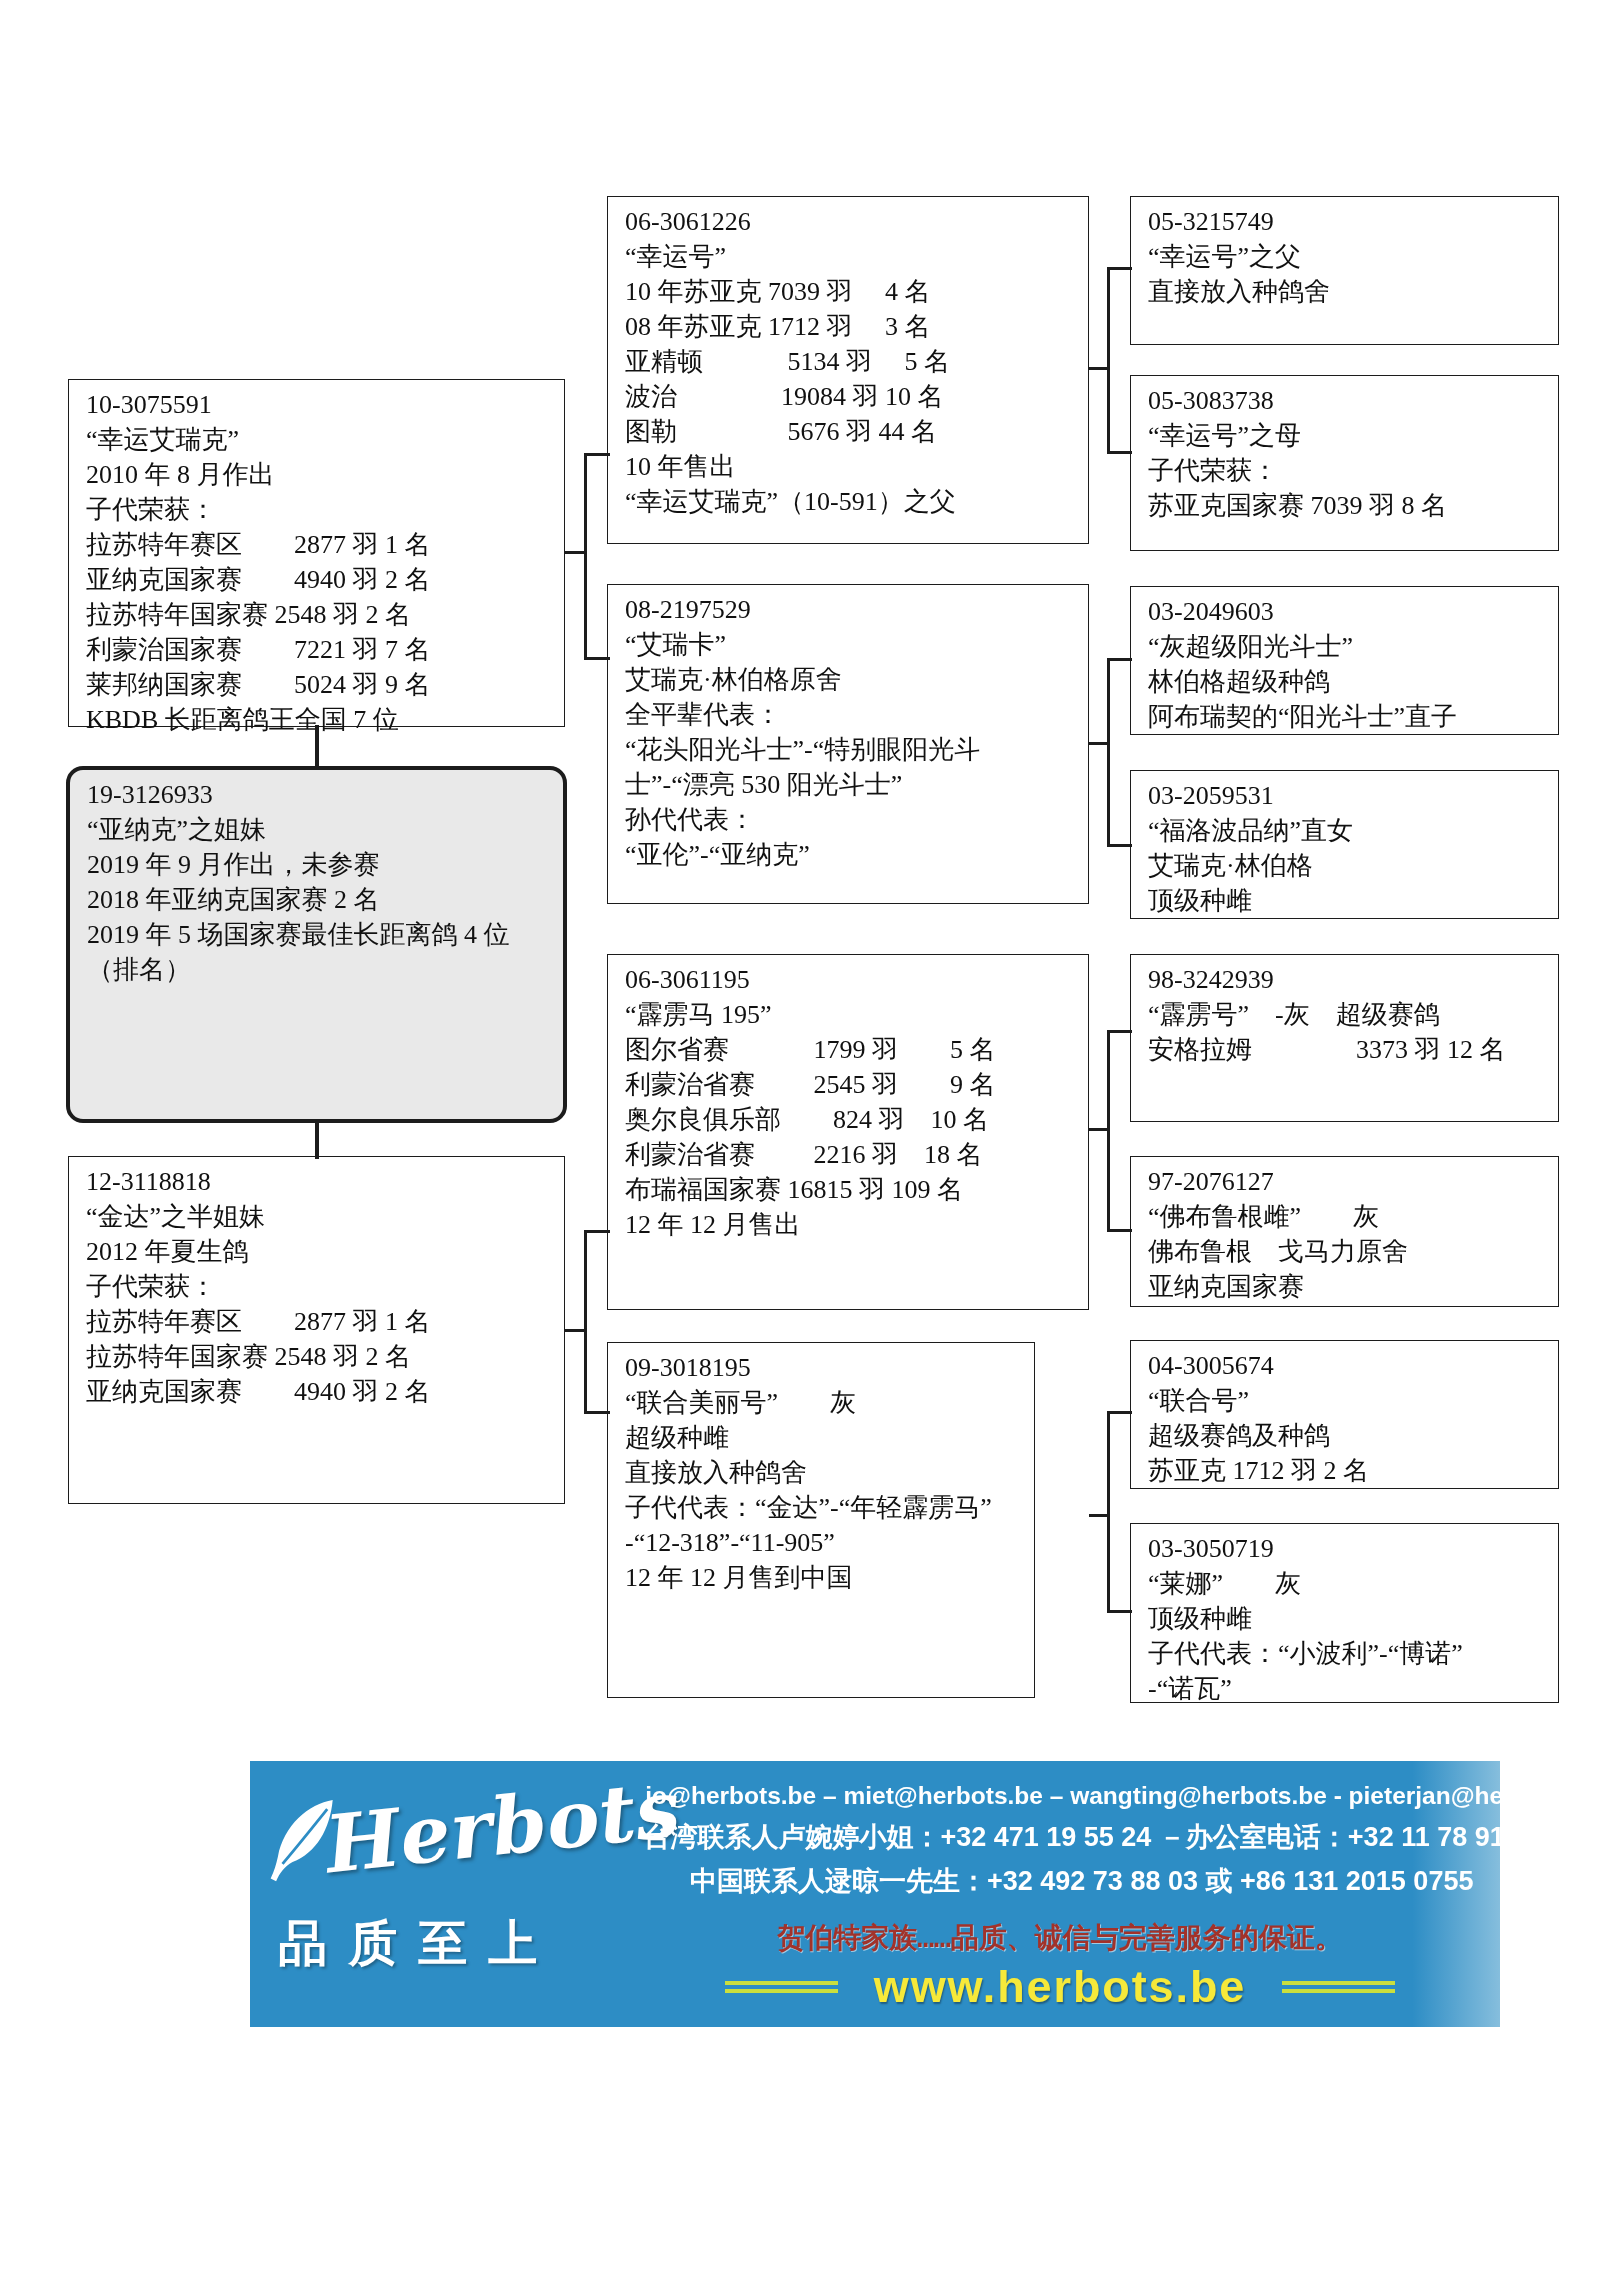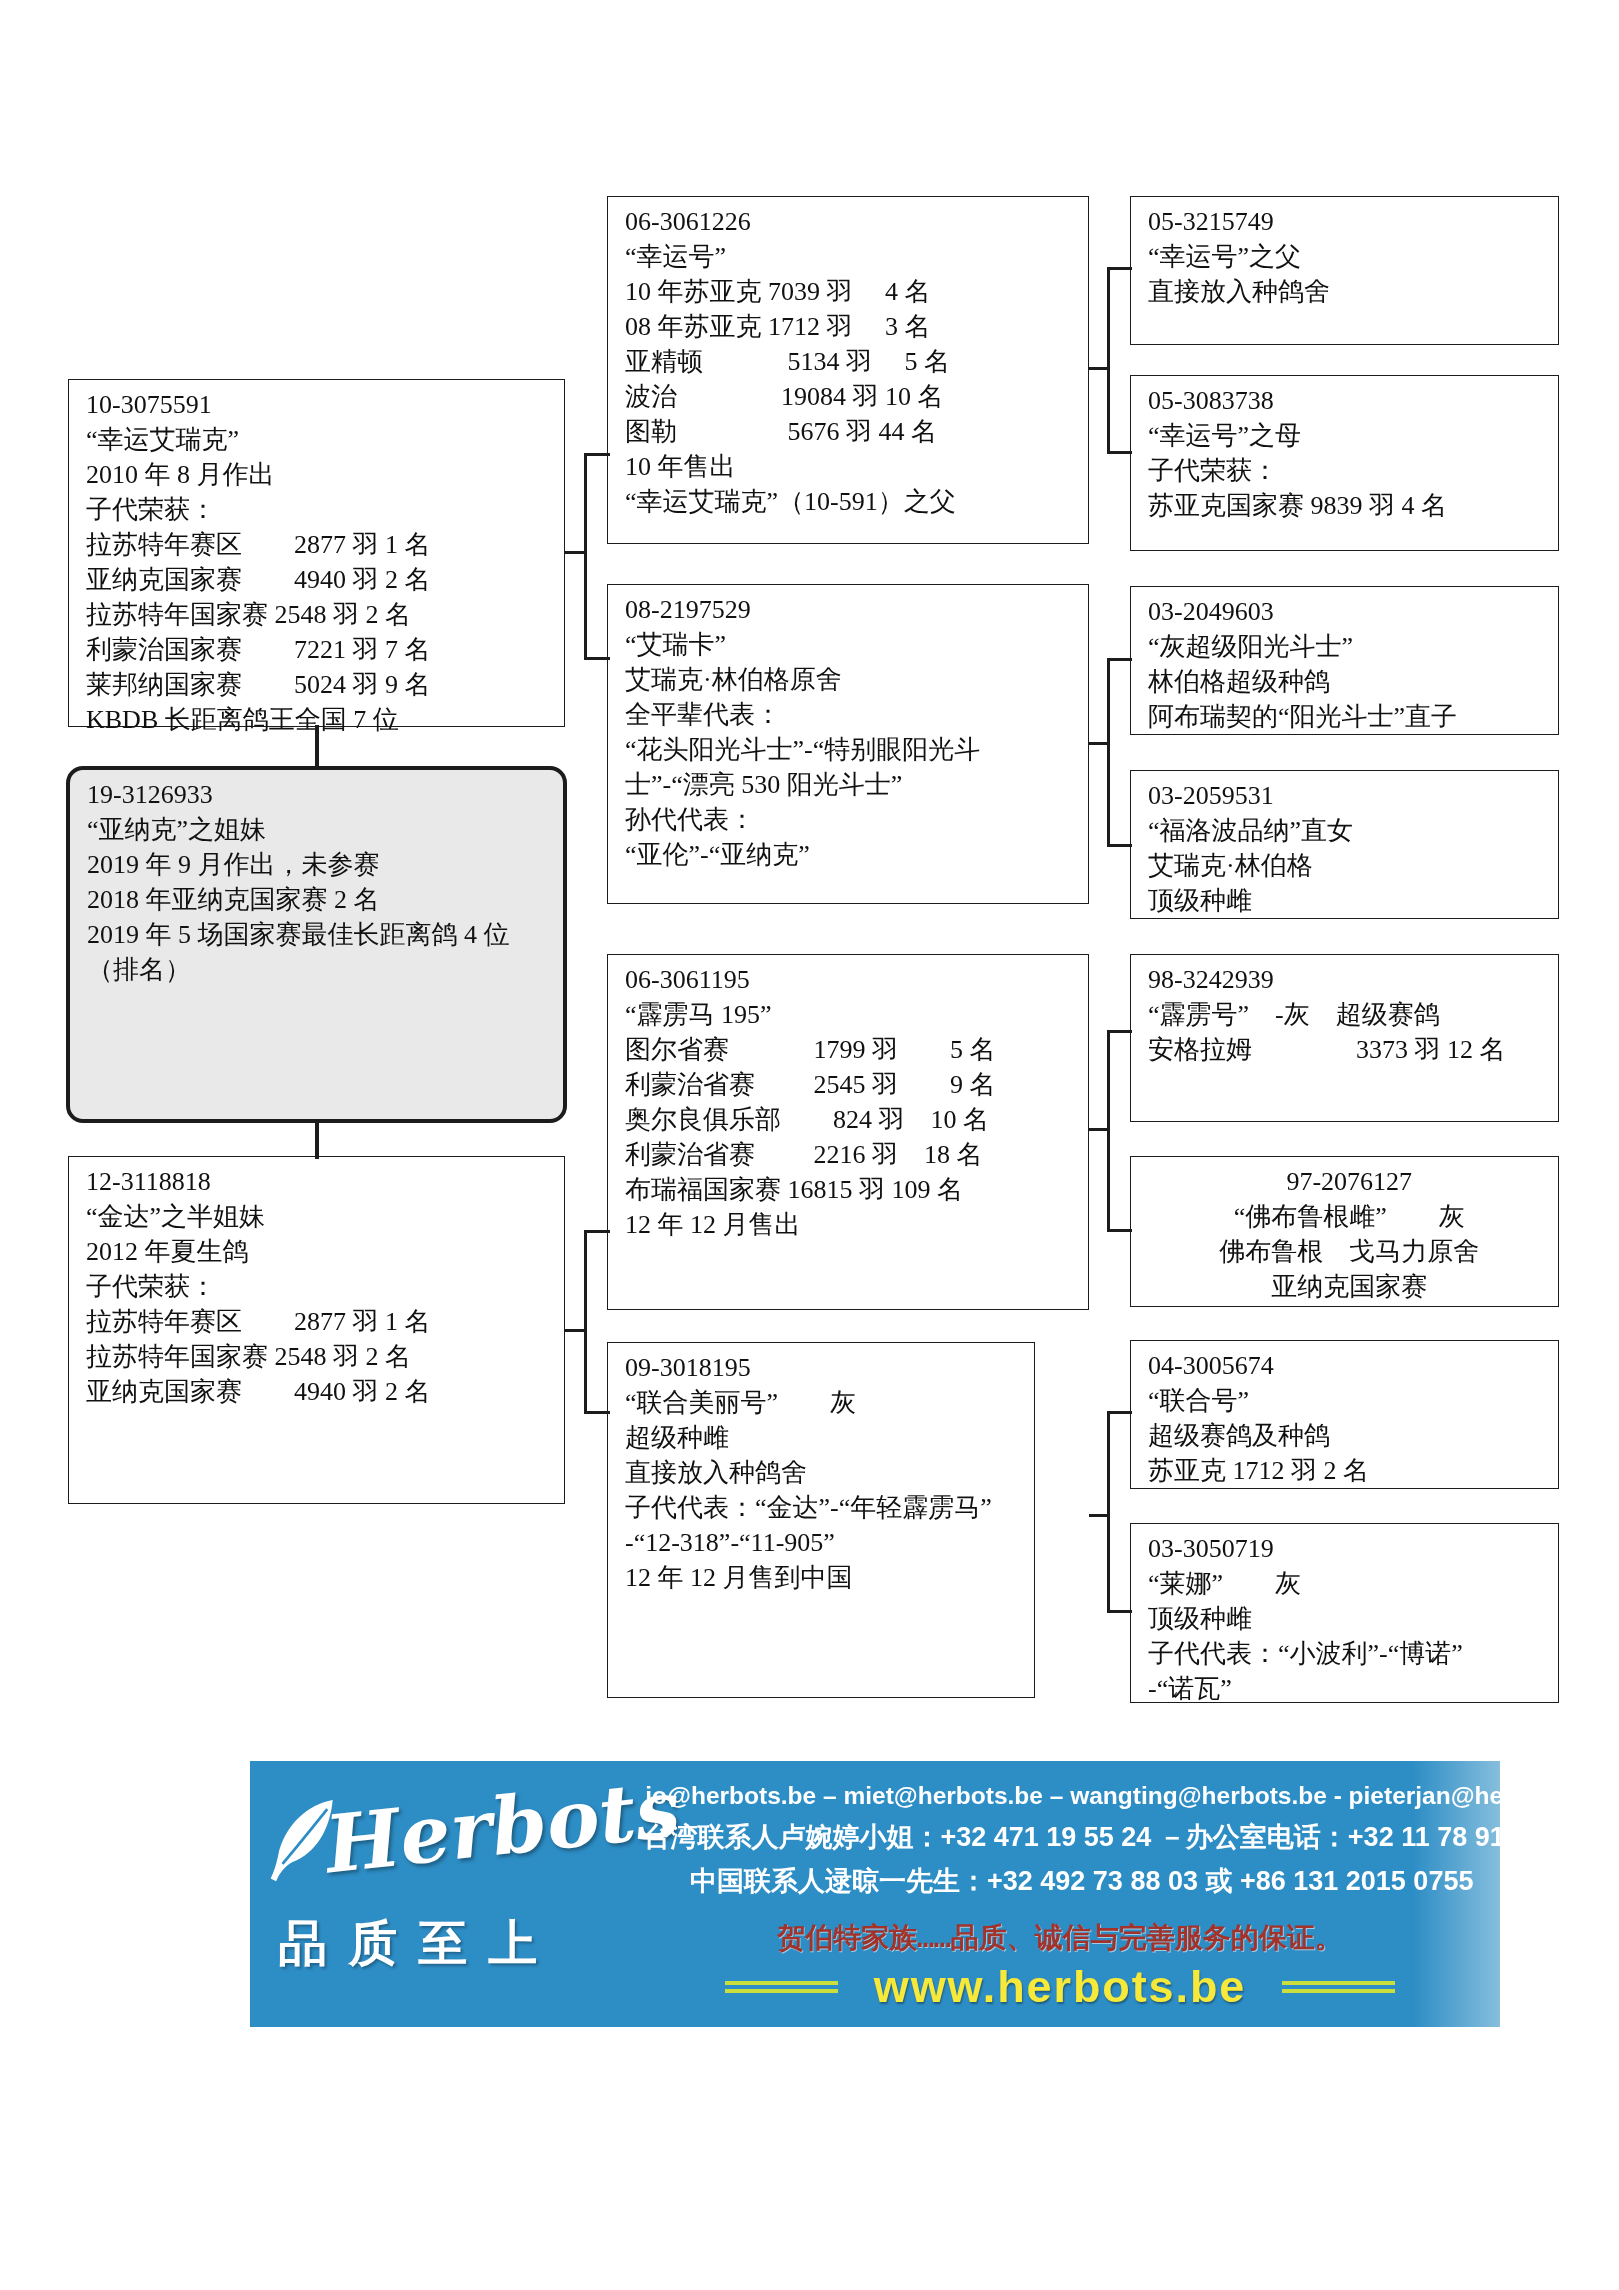--- a/index.html
+++ b/index.html
@@ -16,21 +16,21 @@
   #box-dam    {left:68px;  top:1156px; width:497px; height:348px;}
   #box-m1     {left:607px; top:196px;  width:482px; height:348px;}
   #box-m2     {left:607px; top:584px;  width:482px; height:320px;}
   #box-m3     {left:607px; top:954px; width:482px; height:356px;}
   #box-m4     {left:607px; top:1342px; width:428px; height:356px;}
   #box-r1     {left:1130px;top:196px;  width:429px; height:149px;}
   #box-r2     {left:1130px;top:375px;  width:429px; height:176px;}
   #box-r3     {left:1130px;top:586px;  width:429px; height:149px;}
   #box-r4     {left:1130px;top:770px;  width:429px; height:149px;}
   #box-r5     {left:1130px;top:954px; width:429px; height:168px;}
-  #box-r6     {left:1130px;top:1156px; width:429px; height:151px;text-align:center;}
+  #box-r6     {left:1130px;top:1156px; width:429px; height:151px;}
   #box-r7     {left:1130px;top:1340px; width:429px; height:149px;}
   #box-r8     {left:1130px;top:1523px; width:429px; height:180px;}
   
   #banner{position:absolute;left:250px;top:1761px;width:1250px;height:266px;
           background:linear-gradient(to right,#2d8dc5 0%,#2d8dc5 93%,#86bedd 100%);
           font-family:"Liberation Sans","DejaVu Sans",sans-serif;overflow:hidden;}
   .logo-wrap{position:absolute;left:17px;top:9.4px;width:377px;height:248px;}
   .feather{position:absolute;left:0px;top:26px;}
   .logo-text{position:absolute;left:58px;top:9.4px;font-family:"DejaVu Serif","Liberation Serif",serif;
              font-style:italic;font-weight:bold;font-size:79px;color:#ffffff;
@@ -129,21 +129,21 @@
     </div>
   <div class="pbox" id="box-r1">
       <div class="tline">05-3215749</div>
       <div class="tline">“幸运号”之父</div>
       <div class="tline">直接放入种鸽舍</div>
     </div>
   <div class="pbox" id="box-r2">
       <div class="tline">05-3083738</div>
       <div class="tline">“幸运号”之母</div>
       <div class="tline">子代荣获：</div>
-      <div class="tline">苏亚克国家赛 9839 羽 4 名</div>
+      <div class="tline">苏亚克国家赛 7039 羽 8 名</div>
     </div>
   <div class="pbox" id="box-r3">
       <div class="tline">03-2049603</div>
       <div class="tline">“灰超级阳光斗士”</div>
       <div class="tline">林伯格超级种鸽</div>
       <div class="tline">阿布瑞契的“阳光斗士”直子</div>
     </div>
   <div class="pbox" id="box-r4">
       <div class="tline">03-2059531</div>
       <div class="tline">“福洛波品纳”直女</div>

